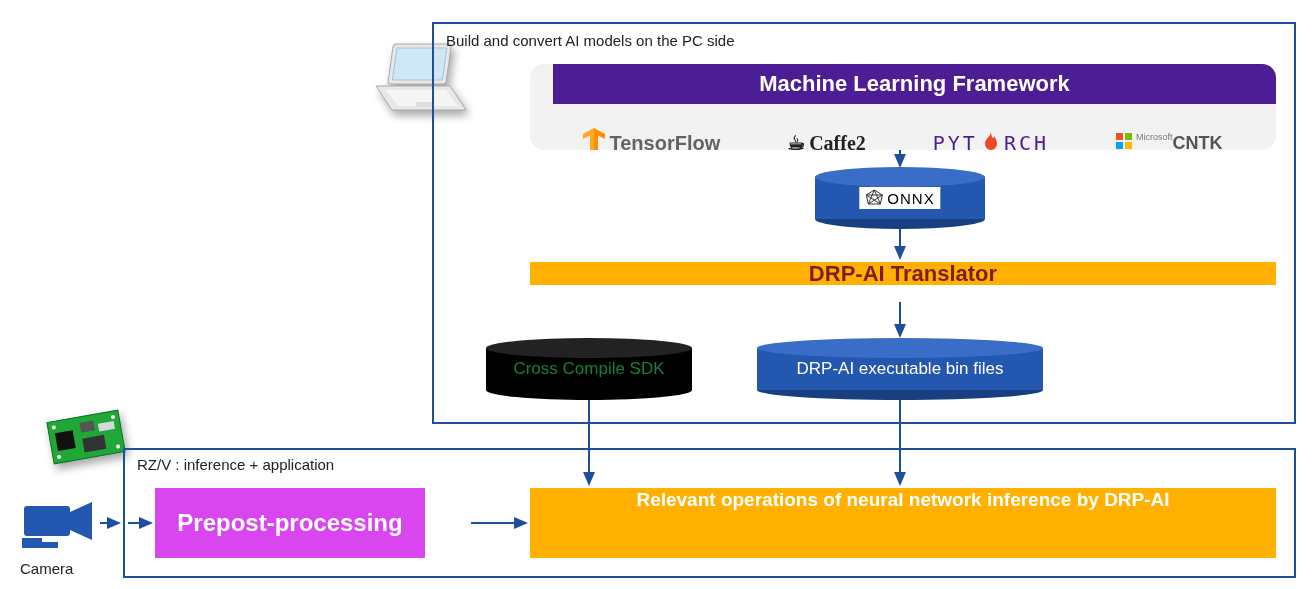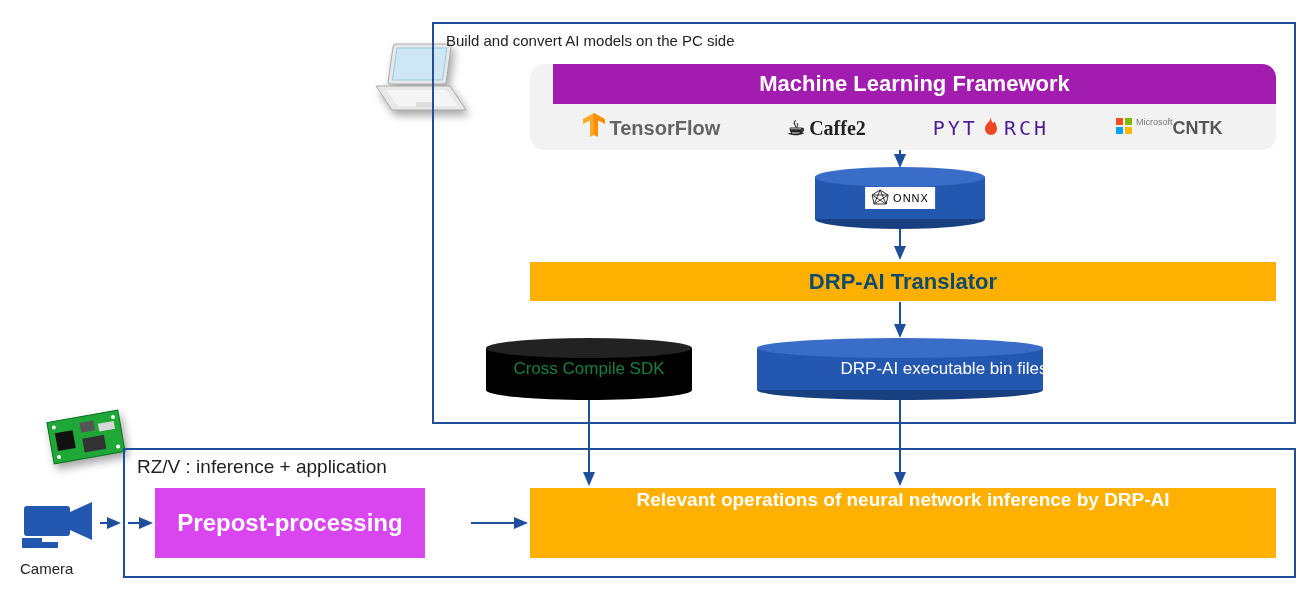--- a/index.html
+++ b/index.html
@@ -39,35 +39,35 @@
     left: 530px;
     top: 56px;
     width: 746px;
     height: 86px;
     border-radius: 14px;
     overflow: hidden;
     background: #F2F2F2;
   }
   .mlfw-header {
     height: 40px;
-    background: #a21caf;
+    background: #4c1d95;
     color: #fff;
     font-weight: bold;
     font-size: 22px;
     display: flex;
     align-items: center;
     justify-content: center;
     margin-left: 23px;
   }
   .mlfw-logos {
     height: 46px;
     display: flex;
     align-items: center;
     justify-content: space-around;
-    padding: 1px 20px;
+    padding: 16px 20px;
   }
   .logo {
     display: flex;
     align-items: center;
     gap: 4px;
     font-size: 20px;
   }
   .logo.tf { color:#646363; font-weight:600;}
   .logo.tf .icon { color:#FF8F00; font-size:22px;}
   .logo.caffe { color:#222; font-weight:700; font-family: Georgia, serif;}
@@ -83,41 +83,41 @@
     position: absolute;
   }
   .cyl svg { display:block; }
   .cyl .label {
     position: absolute;
     left: 50%;
     top: 50%;
     transform: translate(-50%, -50%);
     background: #fff;
     padding: 2px 6px;
-    font-size: 11px;
+    font-size: 15px;
     white-space: nowrap;
     display:flex;
     align-items:center;
     gap:4px;
   }
   .cyl.black .label { background: transparent; color:#fff; }
 
   .onnx-cyl { left: 813px; top: 159px; width: 174px; height: 62px; }
   .sdk-cyl  { left: 484px; top: 330px; width: 210px; height: 62px; }
   .bin-cyl  { left: 755px; top: 330px; width: 290px; height: 62px; }
 
   
   .translator {
     position: absolute;
     left: 530px;
     top: 254px;
     width: 746px;
-    height: 39px;
+    height: 23px;
     background: #FFB000;
-    color: #0c4a6e;
+    color: #7f1d1d;
     font-weight: bold;
     font-size: 22px;
     display:flex;
     align-items:center;
     justify-content:center;
   }
 
   
   .rzv-box {
     position: absolute;
@@ -125,21 +125,21 @@
     top: 440px;
     width: 1173px;
     height: 130px;
     border: 2px solid #1F4E9B;
     box-sizing: border-box;
   }
   .rzv-title {
     position: absolute;
     top: 6px;
     left: 12px;
-    font-size: 19px;
+    font-size: 15px;
     color: #222;
   }
   .prepost {
     position: absolute;
     left: 155px;
     top: 480px;
     width: 270px;
     height: 70px;
     background: #d946ef;
     color: #fff;
@@ -314,21 +314,21 @@
     </svg>
     <div class="label" style="background:none;color:#15803d;font-size:17px;">Cross Compile SDK</div>
   </div>
 
   <div class="cyl bin-cyl">
     <svg width="290" height="62" viewBox="0 0 290 62">
       <ellipse cx="145" cy="52" rx="143" ry="10" fill="#183F7F"></ellipse>
       <rect x="2" y="10" width="286" height="42" fill="#2457B0"></rect>
       <ellipse cx="145" cy="10" rx="143" ry="10" fill="#3A6DC8"></ellipse>
     </svg>
-    <div class="label" style="background:none;color:#fff;font-size:17px;margin-left:44px;">DRP-AI executable bin files</div>
+    <div class="label" style="background:none;color:#fff;font-size:17px;">DRP-AI executable bin files</div>
   </div>
 
   <div class="rzv-box">
     <div class="rzv-title">RZ/V : inference + application</div>
   </div>
 
   <div class="prepost">Prepost-processing</div>
 
   <div class="inference">
     <div>

